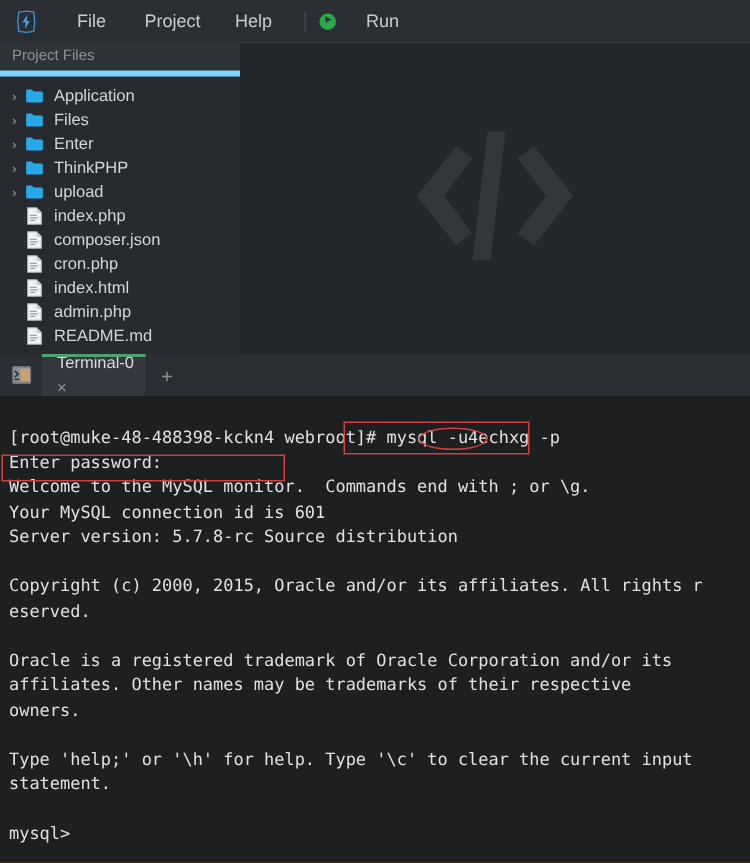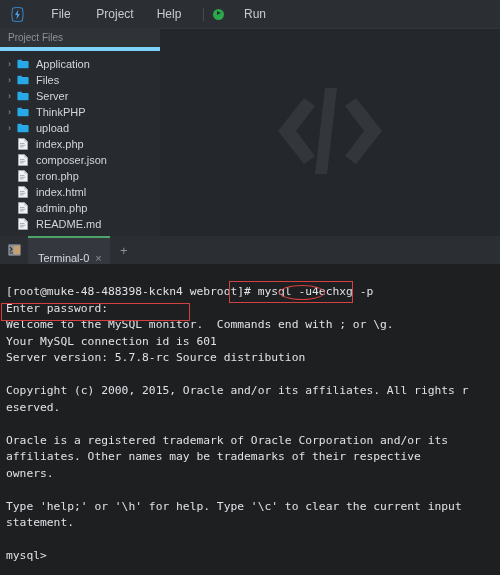--- a/index.html
+++ b/index.html
@@ -142,27 +142,28 @@
     display: flex;
     align-items: stretch;
   }
   .tabbar-icon {
     width: 28px;
     display: flex; align-items: center; justify-content: center;
   }
   .term-tab {
     position: relative;
     display: flex;
-    align-items: flex-end;
+    align-items: flex-start;
     gap: 6px;
     padding: 0 8px 0 10px;
     background: #34383e;
     color: #d6dade;
     font-size: 11px;
     cursor: default;
+    flex-direction: column;
   }
   .term-tab:before {
     content: "";
     position: absolute;
     left: 0; right: 0; top: 0;
     height: 2px;
     background: #4ea36b;
   }
   .tab-close {
     color: #8d9299;
@@ -256,21 +257,21 @@
           </span>
           <span class="tree-label">Files</span>
         </div>
         <div class="tree-row">
           <span class="chev">›</span>
           <span class="ficon">
             <svg width="12" height="10" viewBox="0 0 14 11">
               <path d="M0.5 1.5 A1 1 0 0 1 1.5 0.5 L5 0.5 L6.4 2 L12.5 2 A1 1 0 0 1 13.5 3 L13.5 9.5 A1 1 0 0 1 12.5 10.5 L1.5 10.5 A1 1 0 0 1 0.5 9.5 Z" fill="#29a8e8"></path>
             </svg>
           </span>
-          <span class="tree-label">Server</span>
+          <span class="tree-label">Enter</span>
         </div>
         <div class="tree-row">
           <span class="chev">›</span>
           <span class="ficon">
             <svg width="12" height="10" viewBox="0 0 14 11">
               <path d="M0.5 1.5 A1 1 0 0 1 1.5 0.5 L5 0.5 L6.4 2 L12.5 2 A1 1 0 0 1 13.5 3 L13.5 9.5 A1 1 0 0 1 12.5 10.5 L1.5 10.5 A1 1 0 0 1 0.5 9.5 Z" fill="#29a8e8"></path>
             </svg>
           </span>
           <span class="tree-label">ThinkPHP</span>
         </div>

